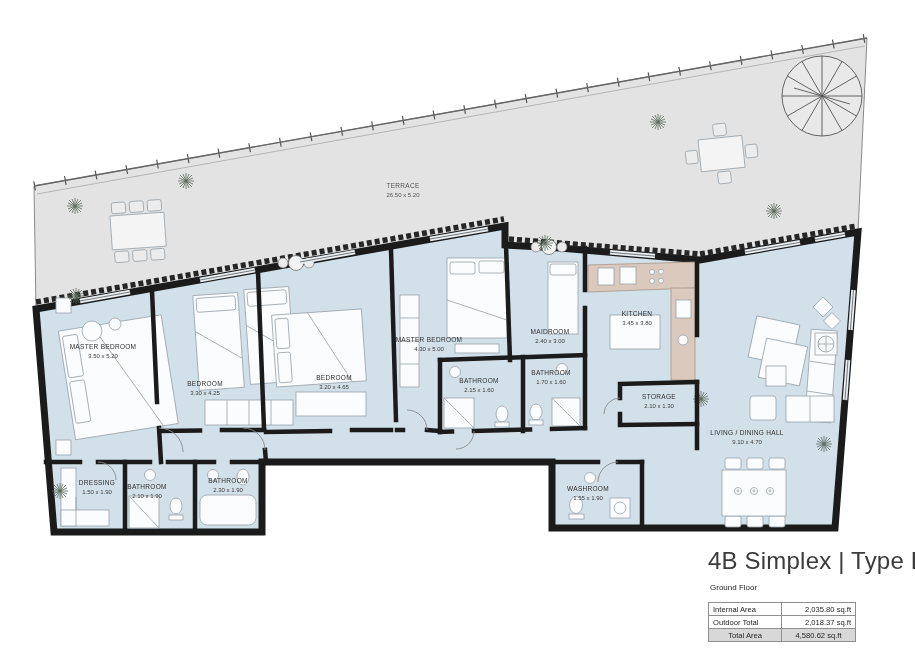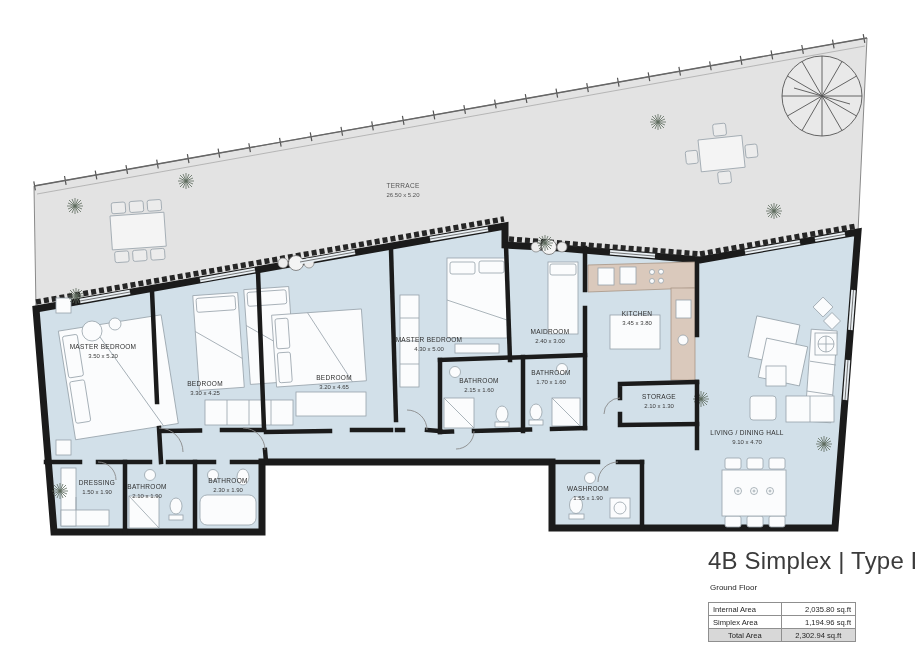--- a/index.html
+++ b/index.html
@@ -357,24 +357,24 @@
 <div class="title-block">
   <div class="plan-title">4B Simplex | Type D</div>
   <div class="plan-floor">Ground Floor</div>
   <table class="area-table">
     <tbody>
       <tr>
         <td>Internal Area</td>
         <td class="val">2,035.80 sq.ft</td>
       </tr>
       <tr>
-        <td>Simplex Area</td>
-        <td class="val">1,194.96 sq.ft</td>
+        <td>Outdoor Total</td>
+        <td class="val">2,018.37 sq.ft</td>
       </tr>
       <tr class="total">
         <td>Total Area</td>
-        <td class="val">2,302.94 sq.ft</td>
+        <td class="val">4,580.62 sq.ft</td>
       </tr>
     </tbody>
   </table>
 </div>
 
 </div>
 
 </body></html>

